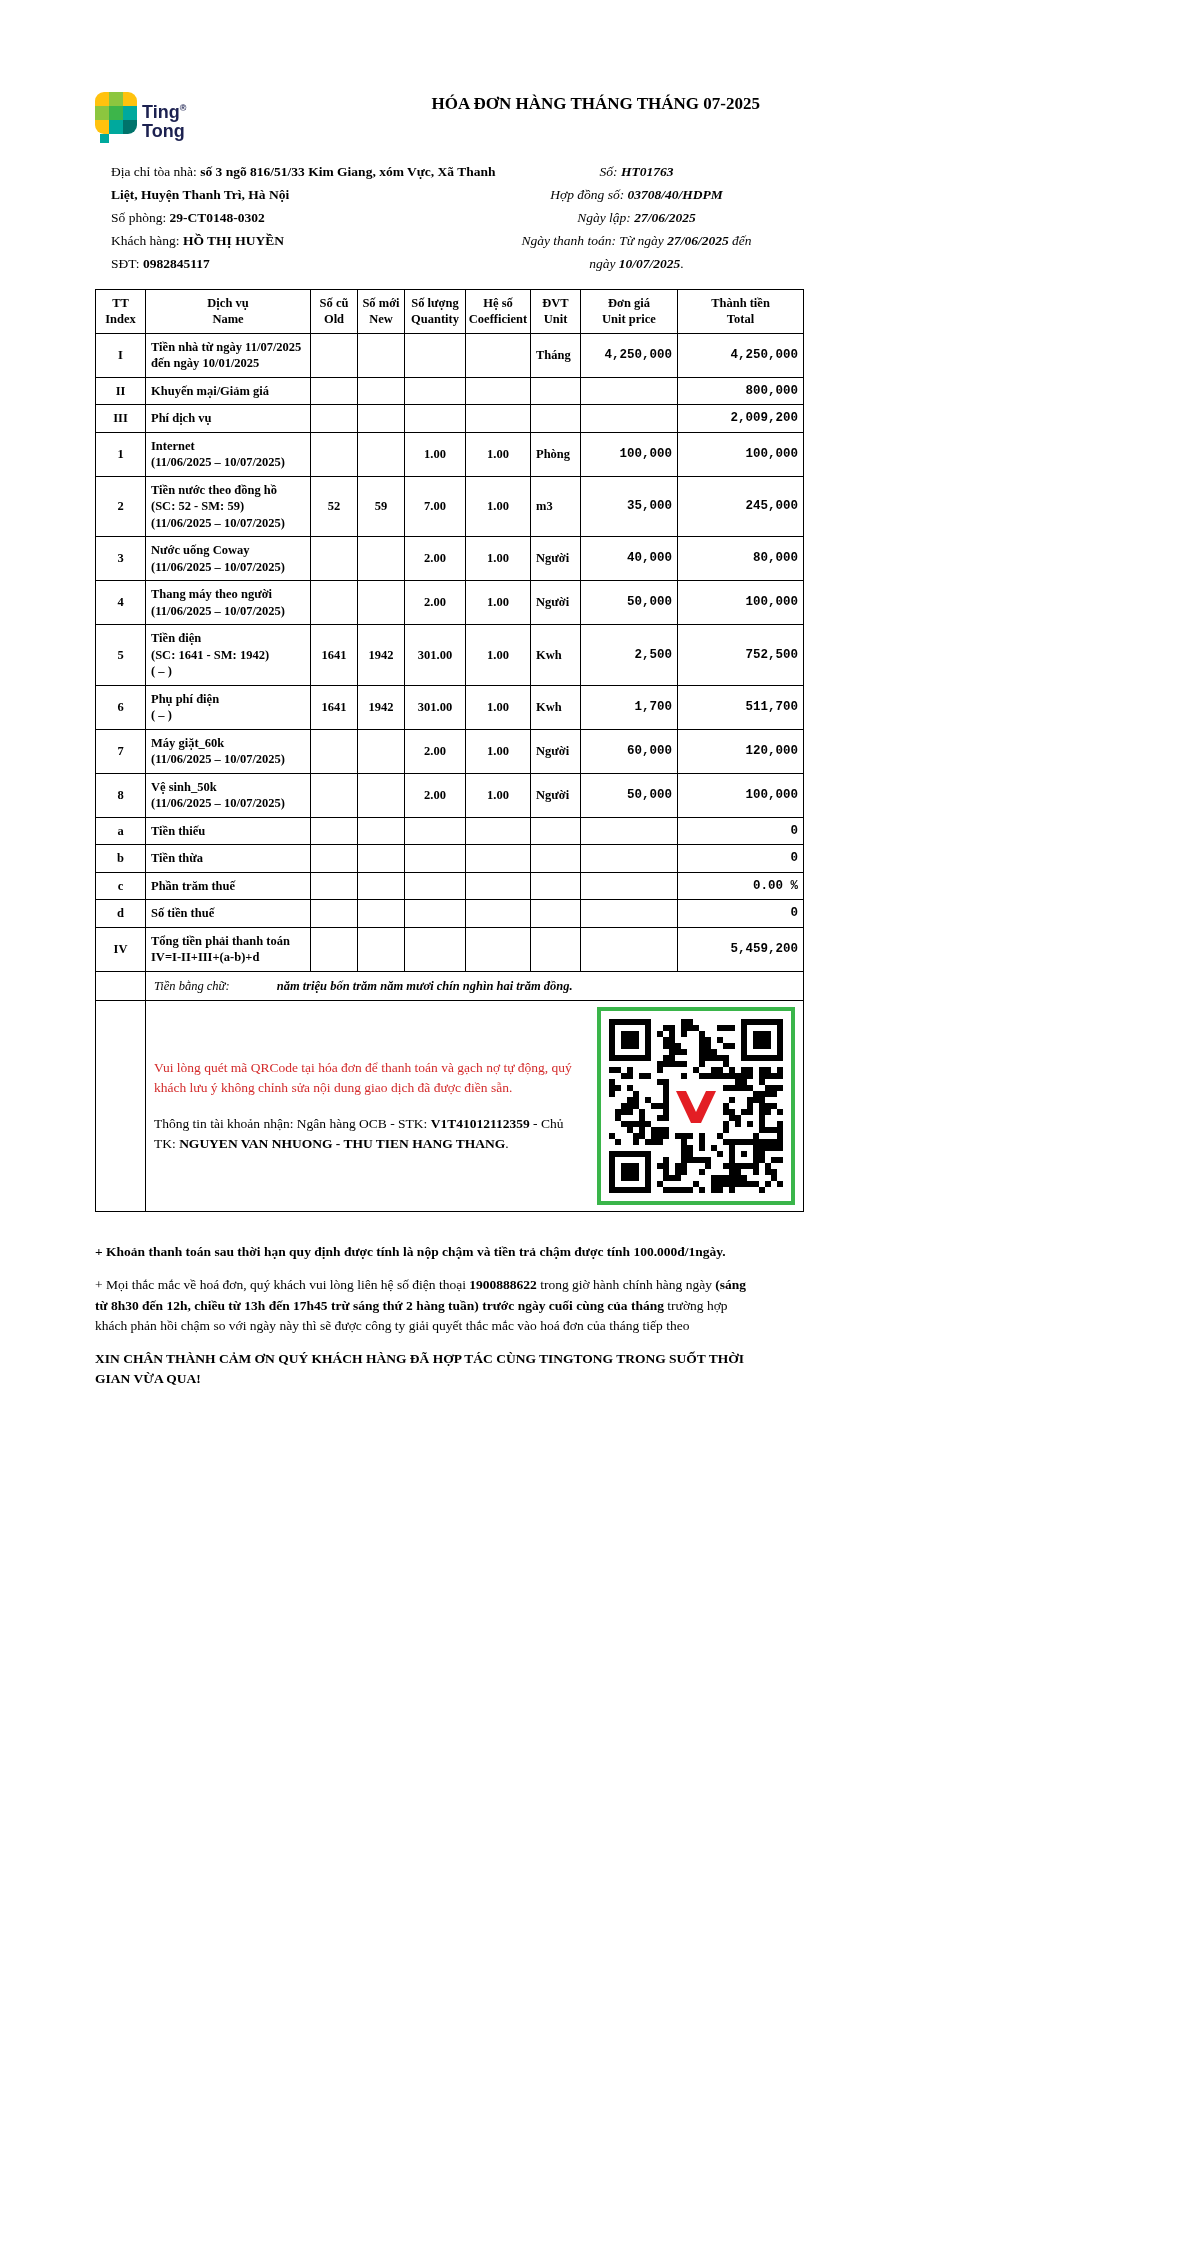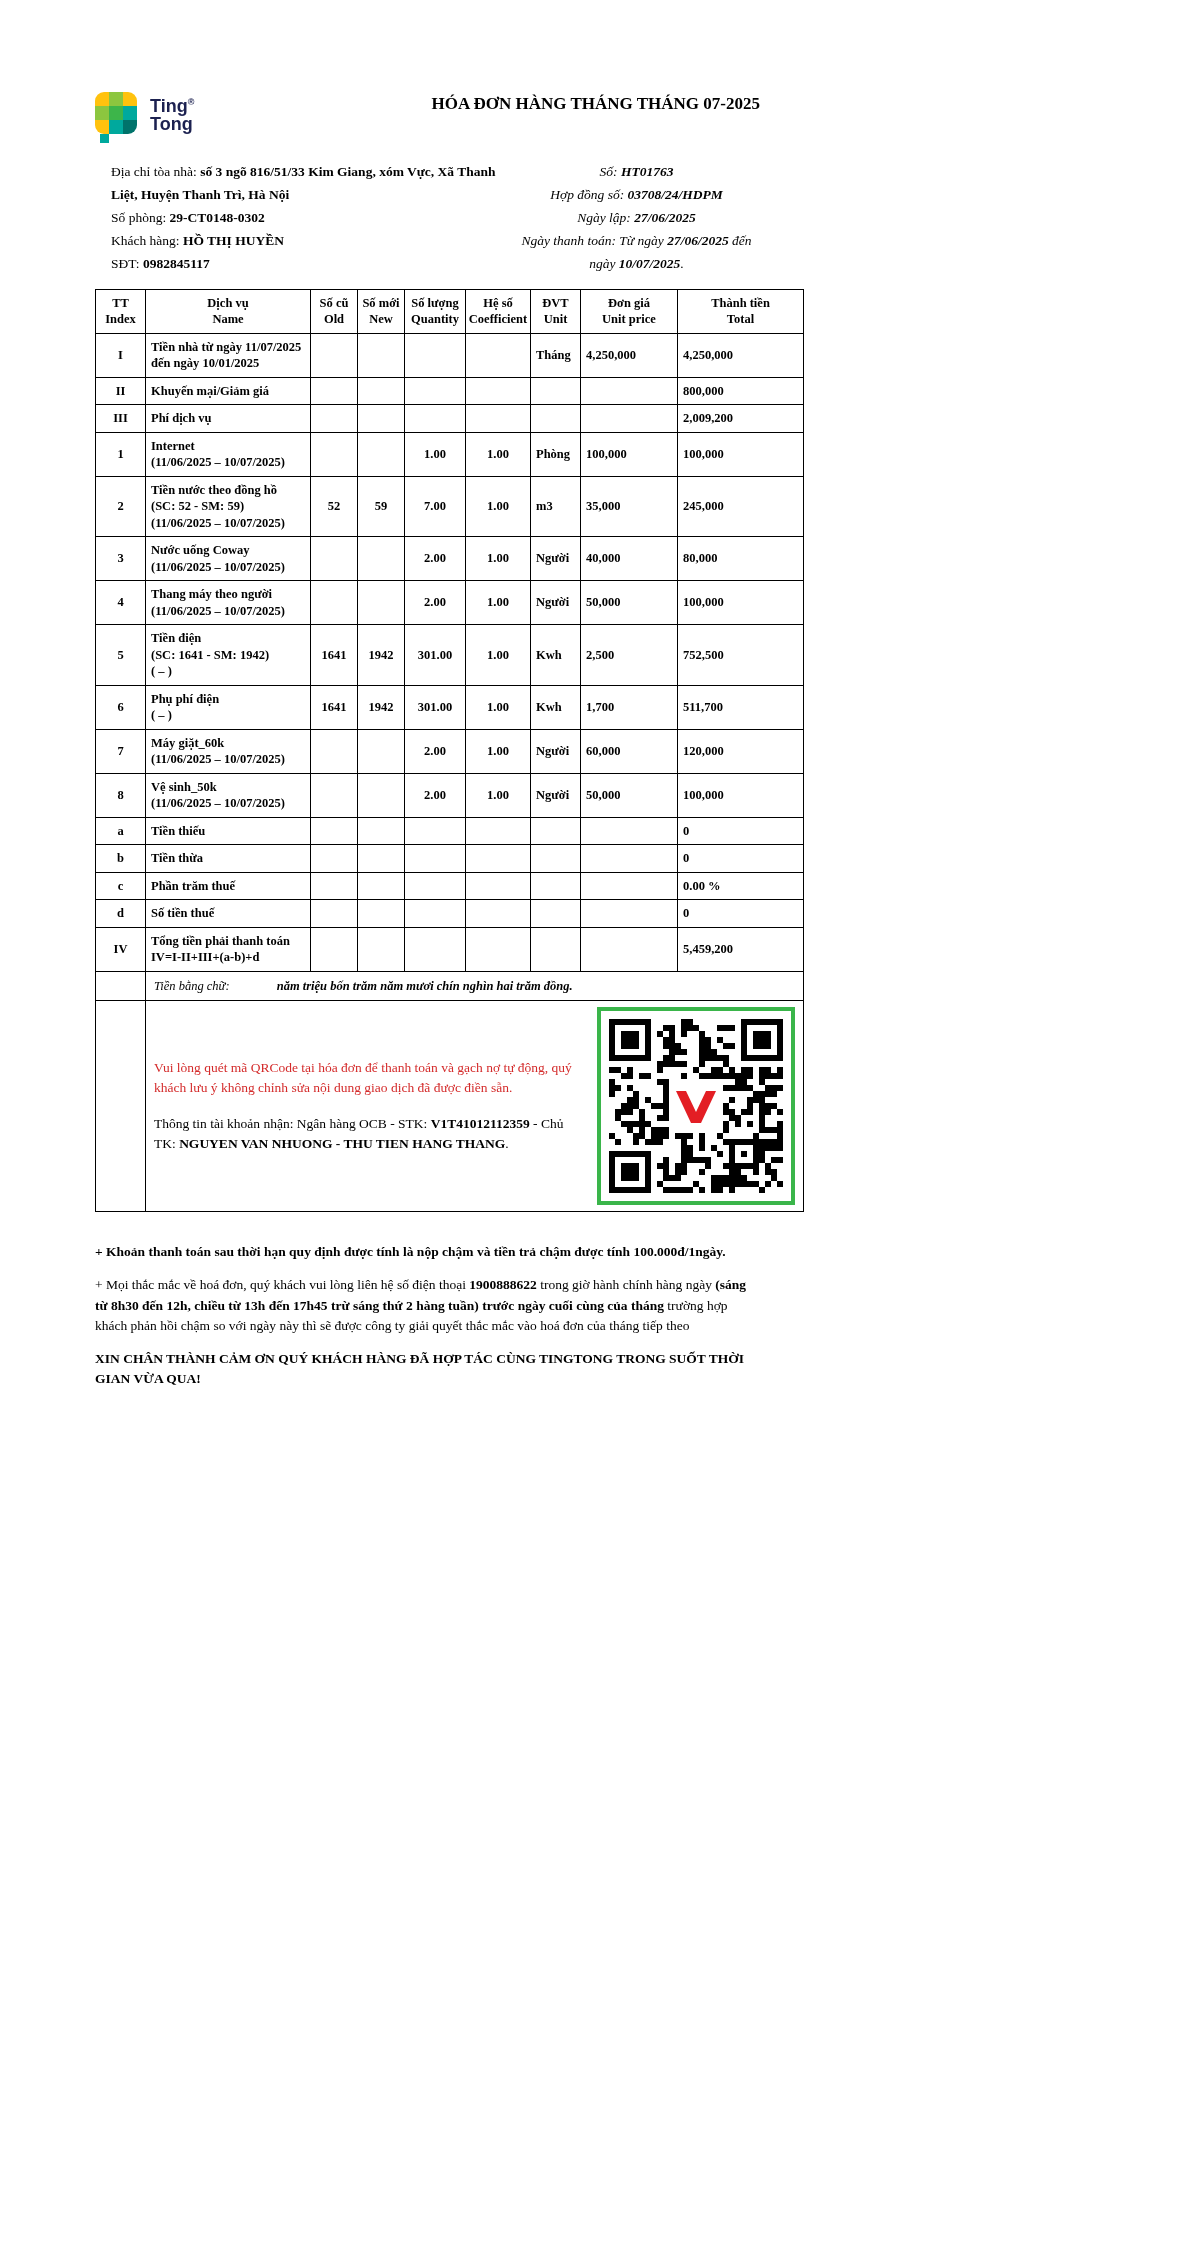--- a/index.html
+++ b/index.html
@@ -10,21 +10,21 @@
     color: #000;
     font-family: "Liberation Serif", serif;
   }
   .page {
     margin: 92px 0 0 95px;
     width: 710px;
   }
 
   
   .hdr { display: flex; align-items: flex-start; }
-  .brand { display: flex; align-items: flex-start; gap: 9px; }
+  .brand { display: flex; align-items: center; gap: 1px; }
   .brand-icon { position: relative; width: 46px; height: 54px; flex: 0 0 auto; }
   .pix {
     position: absolute; top: 0; left: 0;
     width: 42px; height: 42px; border-radius: 9px; overflow: hidden;
     display: grid; grid-template-columns: repeat(3, 1fr); grid-template-rows: repeat(3, 1fr);
   }
   .pix div { width: 100%; height: 100%; }
   .tail { position: absolute; left: 5px; top: 42px; width: 9px; height: 9px; }
   .brand-text {
     font-family: "Liberation Sans", sans-serif;
@@ -48,21 +48,21 @@
     border-collapse: collapse; table-layout: fixed;
     width: 708px; margin-top: 14px; font-size: 12.5px;
   }
   .inv th, .inv td { border: 1px solid #000; vertical-align: middle; }
   .inv th { font-weight: bold; padding: 5px 2px; text-align: center; line-height: 1.3; }
   .inv td { font-weight: bold; padding: 5px; line-height: 1.32; }
   .c-idx  { text-align: center; }
   .c-name { text-align: left; }
   .c-old, .c-new, .c-qty, .c-coef { text-align: center; }
   .c-unit { text-align: left; padding-left: 6px; }
-  .c-price, .c-total { text-align: left; padding-right: 6px; }
+  .c-price, .c-total { text-align: right; padding-right: 6px; font-family: Liberation Mono, monospace; }
 
   .words-cell { font-weight: normal !important; font-style: italic; padding: 6px 8px !important; }
   .words-cell b { font-style: italic; margin-left: 44px; }
 
   .qr-cell { padding: 6px 8px !important; font-weight: normal !important; font-family: Liberation Serif, serif; }
   .qr-wrap { display: flex; align-items: center; min-height: 196px; }
   .pay-text { flex: 1; padding-right: 16px; font-size: 13.5px; line-height: 1.5; }
   .notice { color: var(--accent-red, #d32f2f); margin: 0 0 16px 0; }
   .account { margin: 0; }
   .qr-box {
@@ -107,21 +107,21 @@
 
   <div class="info">
     <div class="info-left">
         <p><span>Địa chỉ tòa nhà: </span><b>số 3 ngõ 816/51/33 Kim Giang, xóm Vực, Xã Thanh Liệt, Huyện Thanh Trì, Hà Nội</b></p>
         <p><span>Số phòng: </span><b>29-CT0148-0302</b></p>
         <p><span>Khách hàng: </span><b>HỒ THỊ HUYỀN</b></p>
         <p><span>SĐT: </span><b>0982845117</b></p>
       </div>
     <div class="info-right">
         <p><span>Số: </span><b>HT01763</b></p>
-        <p><span>Hợp đồng số: </span><b>03708/24/HDPM</b></p>
+        <p><span>Hợp đồng số: </span><b>03708/40/HDPM</b></p>
         <p><span>Ngày lập: </span><b>27/06/2025</b></p>
         <p><span>Ngày thanh toán: Từ ngày </span><b>27/06/2025</b><span> đến ngày </span><b>10/07/2025</b><span>.</span></p>
       </div>
   </div>
 
   <table class="inv">
     <colgroup>
       <col style="width:50px">
         <col style="width:165px">
         <col style="width:47px">

